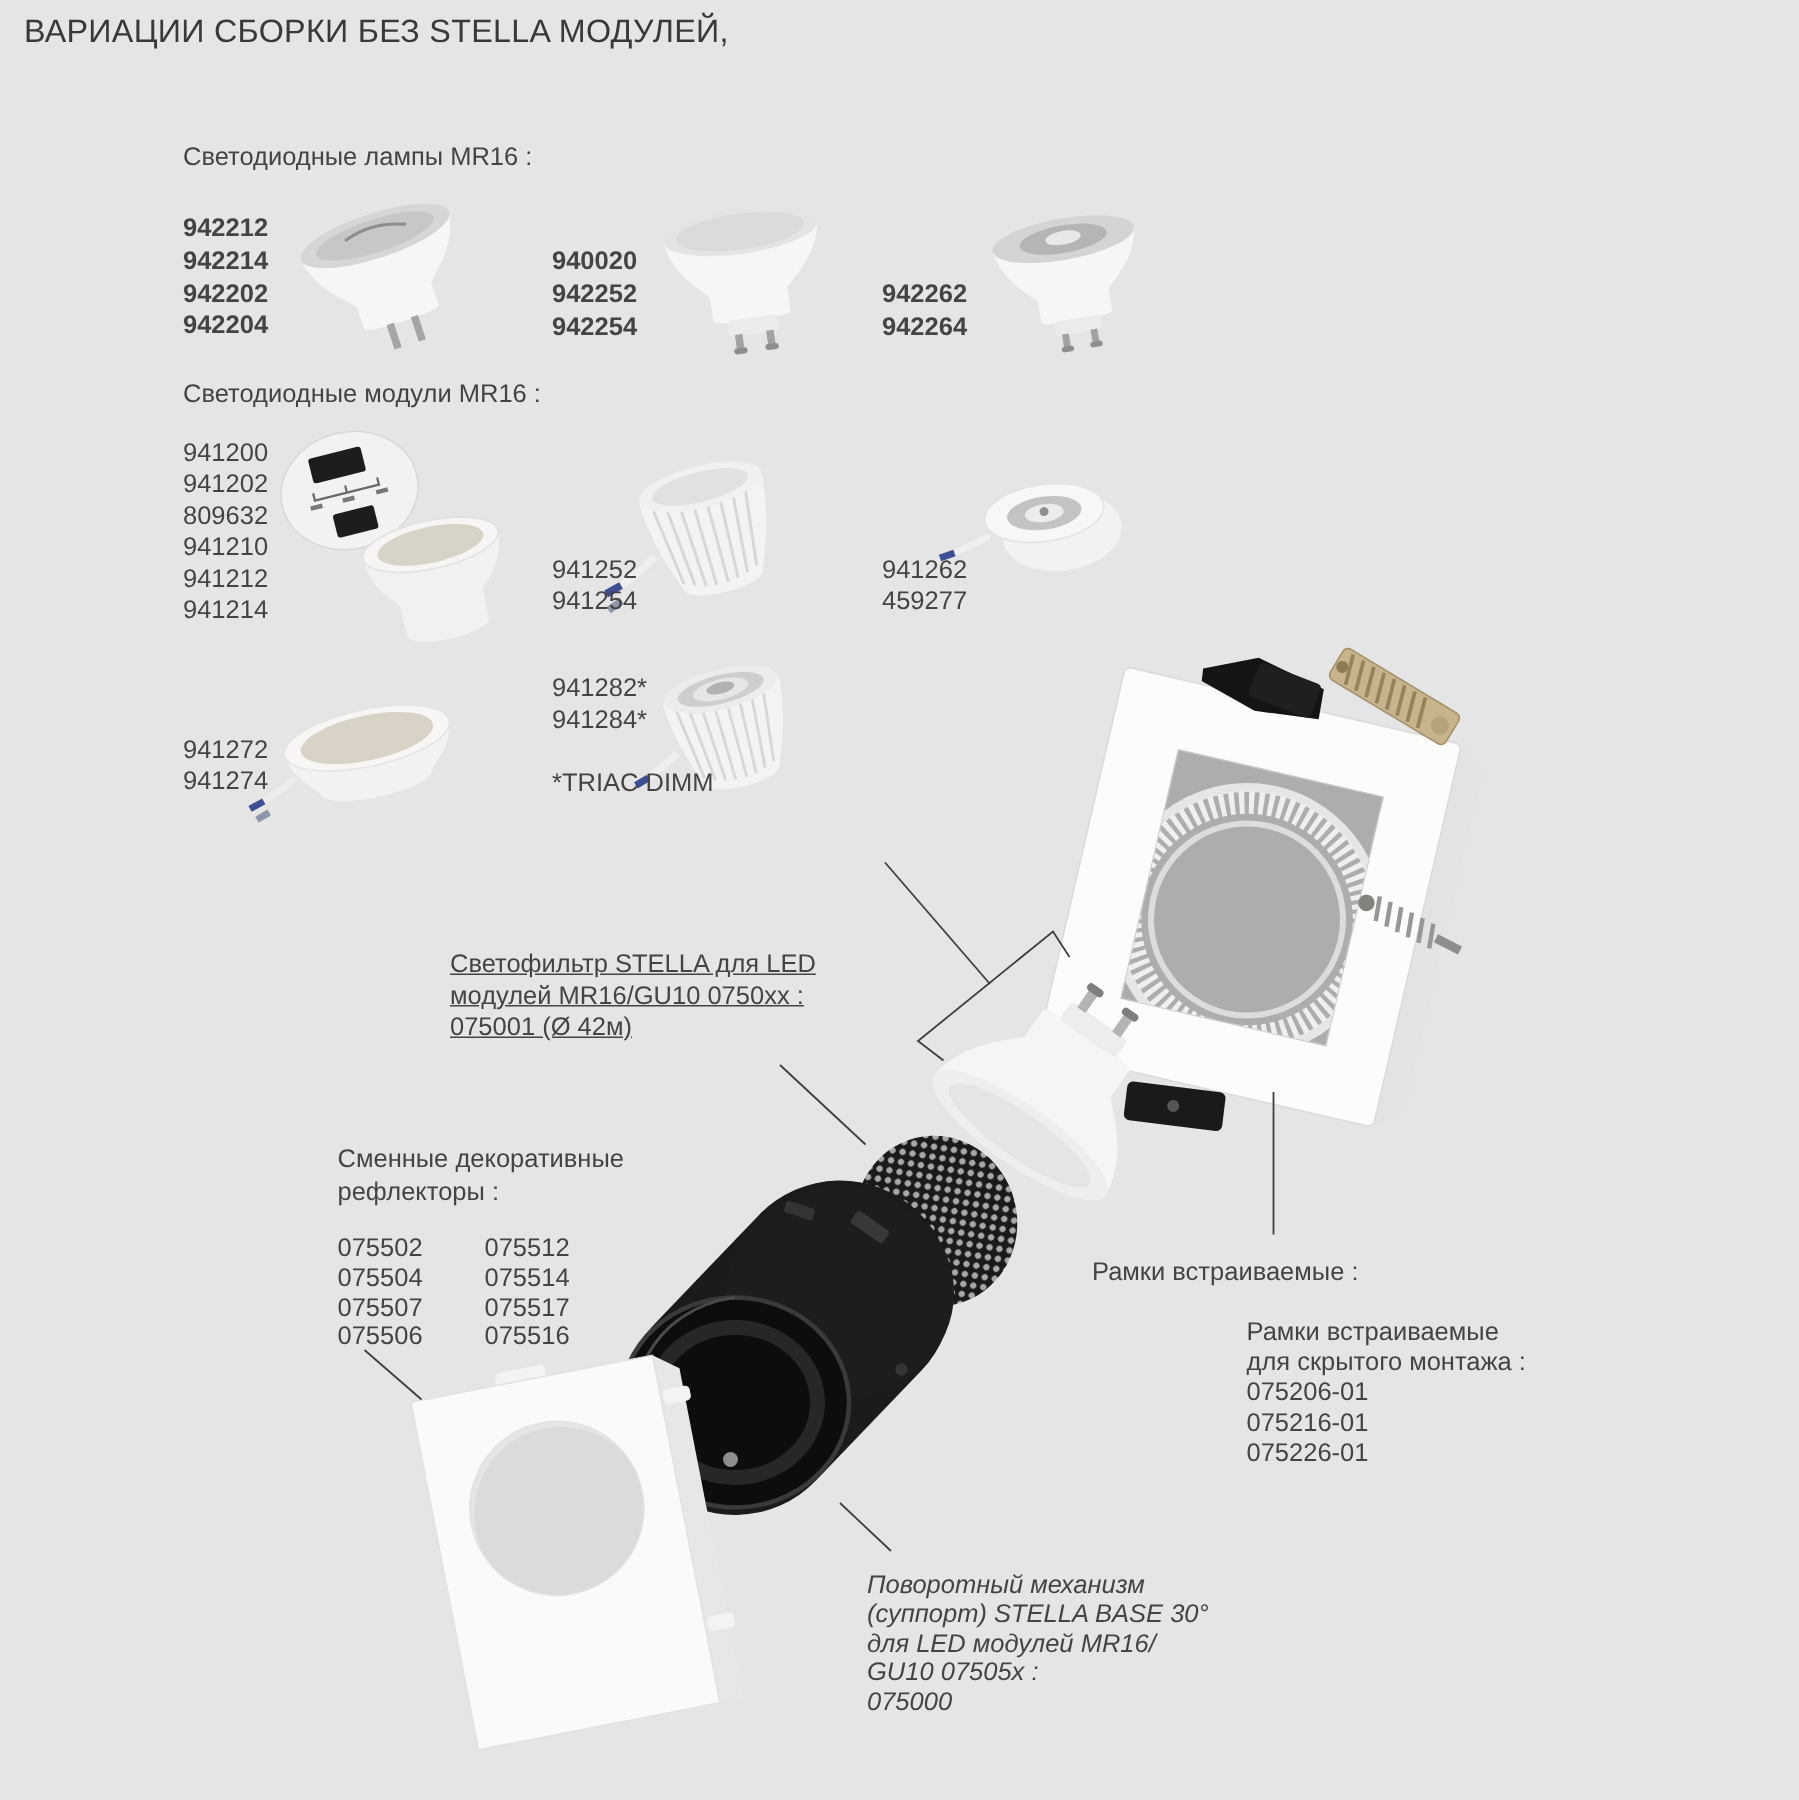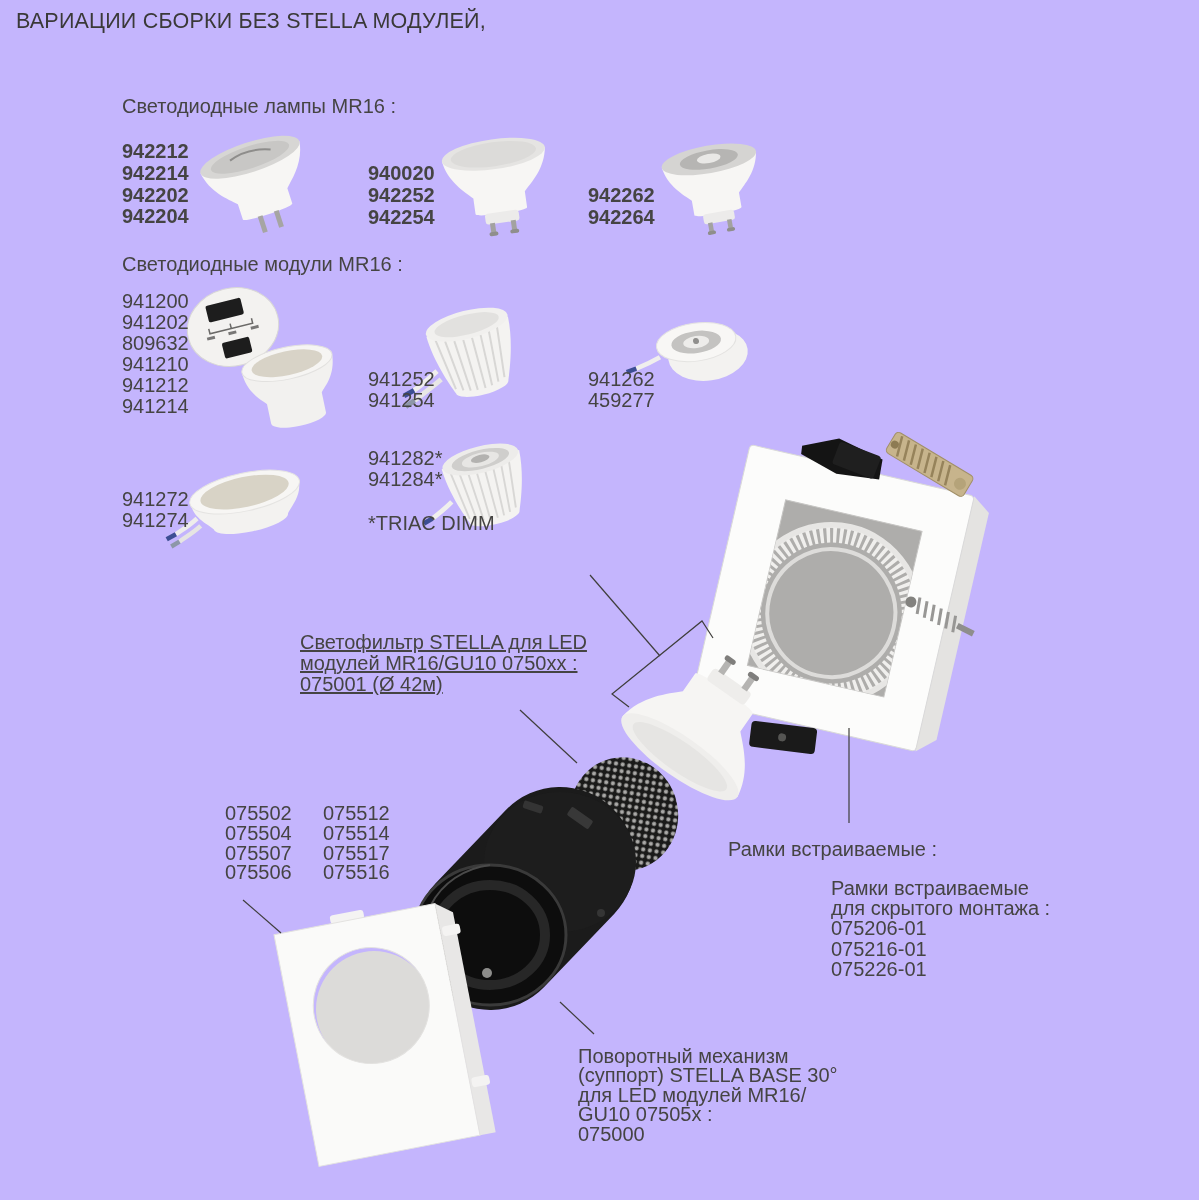--- a/index.html
+++ b/index.html
@@ -1,28 +1,28 @@
 <!DOCTYPE html>
 <html><head>
 <meta charset="utf-8">
 <style>
   html,body{margin:0;padding:0;}
   .canvas{
     position:relative;width:1199px;height:1200px;overflow:hidden;
-    background:#c4b5fd;
+    background:#e5e5e5;
     font-family:"Liberation Sans", sans-serif;
     color:#454443;
   }
-  .t{position:absolute;font-size:20px;color:#454443;white-space:nowrap;}
+  .t{position:absolute;font-size:17px;color:#454443;white-space:nowrap;}
   .title{position:absolute;left:16px;top:8px;font-size:21.5px;line-height:27px;color:#3a3938;letter-spacing:.2px;white-space:nowrap;}
   .codes{line-height:21.8px;font-weight:bold;}
   .lh21{line-height:21px;}
   .lh20{line-height:20.2px;}
-  .lh198{line-height:19.8px;}
-  .lh194{line-height:19.4px;}
+  .lh198{line-height:19.8px;margin-top:18px;}
+  .lh194{line-height:19.4px;font-style:italic;}
   .lh215{line-height:21.5px;}
   .right{text-align:left;text-decoration:underline;}
   svg{position:absolute;left:0;top:0;}
 </style>
 </head>
 <body>
 
 <div class="canvas">
 
   <svg width="1199" height="1200" viewBox="0 0 1199 1200">
@@ -259,20 +259,24 @@
     <div>941284*</div>
   </div>
   <div class="t" style="left:368px;top:512px">*TRIAC DIMM</div>
 
   <div class="t lh21 right" style="left:300px;top:632px;width:228px">
     <div>Светофильтр STELLA для LED</div>
     <div>модулей MR16/GU10 0750xx :</div>
     <div>075001 (Ø 42м)</div>
   </div>
 
+  <div class="t lh215" style="left:225px;top:762px">
+    <div>Сменные декоративные</div>
+    <div>рефлекторы :</div>
+  </div>
   <div class="t lh198" style="left:225px;top:804px">
     <div>075502</div>
     <div>075504</div>
     <div>075507</div>
     <div>075506</div>
   </div>
   <div class="t lh198" style="left:323px;top:804px">
     <div>075512</div>
     <div>075514</div>
     <div>075517</div>

